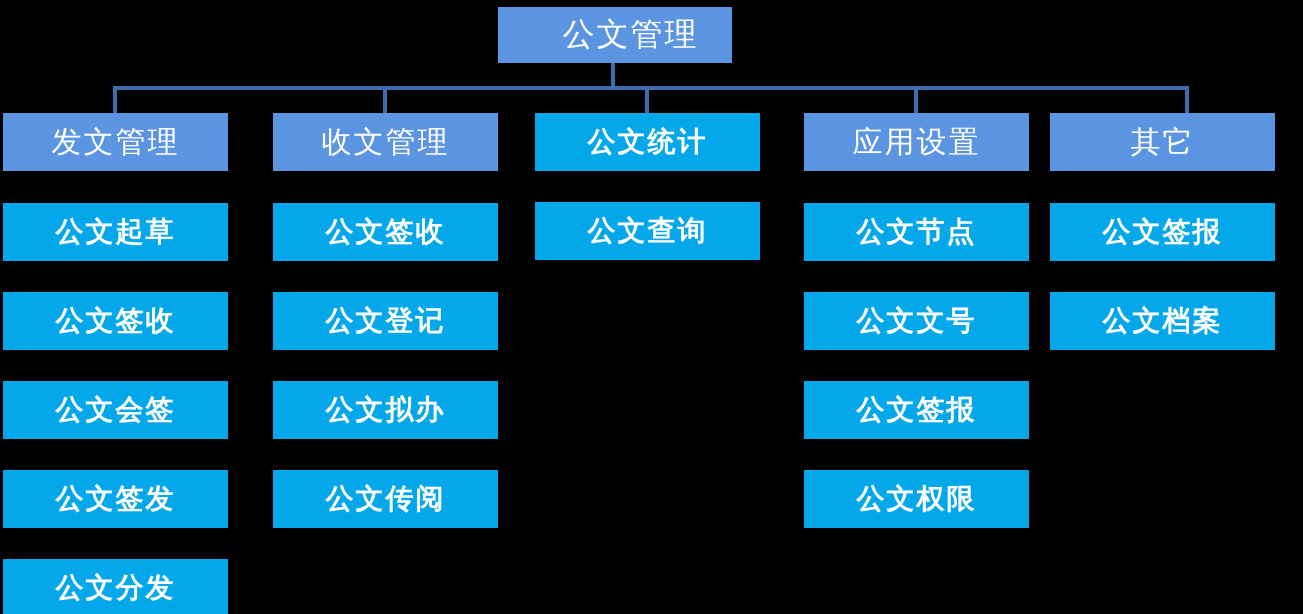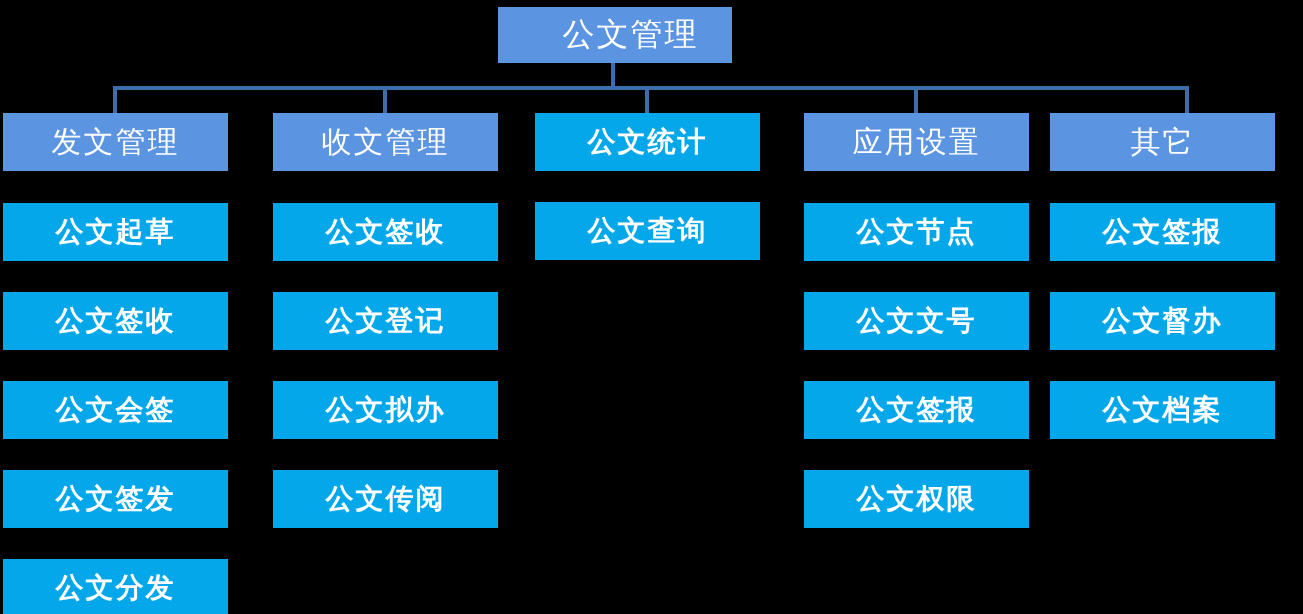--- a/index.html
+++ b/index.html
@@ -90,17 +90,16 @@
     <div class="group-header">应用设置</div>
     <div class="item">公文节点</div>
     <div class="item">公文文号</div>
     <div class="item">公文签报</div>
     <div class="item">公文权限</div>
   </div>
 
   <div class="col col-4">
     <div class="group-header">其它</div>
     <div class="item">公文签报</div>
-    <div class="item">公文督办</div>
     <div class="item">公文档案</div>
   </div>
 
 </div>
 
 </body></html>

